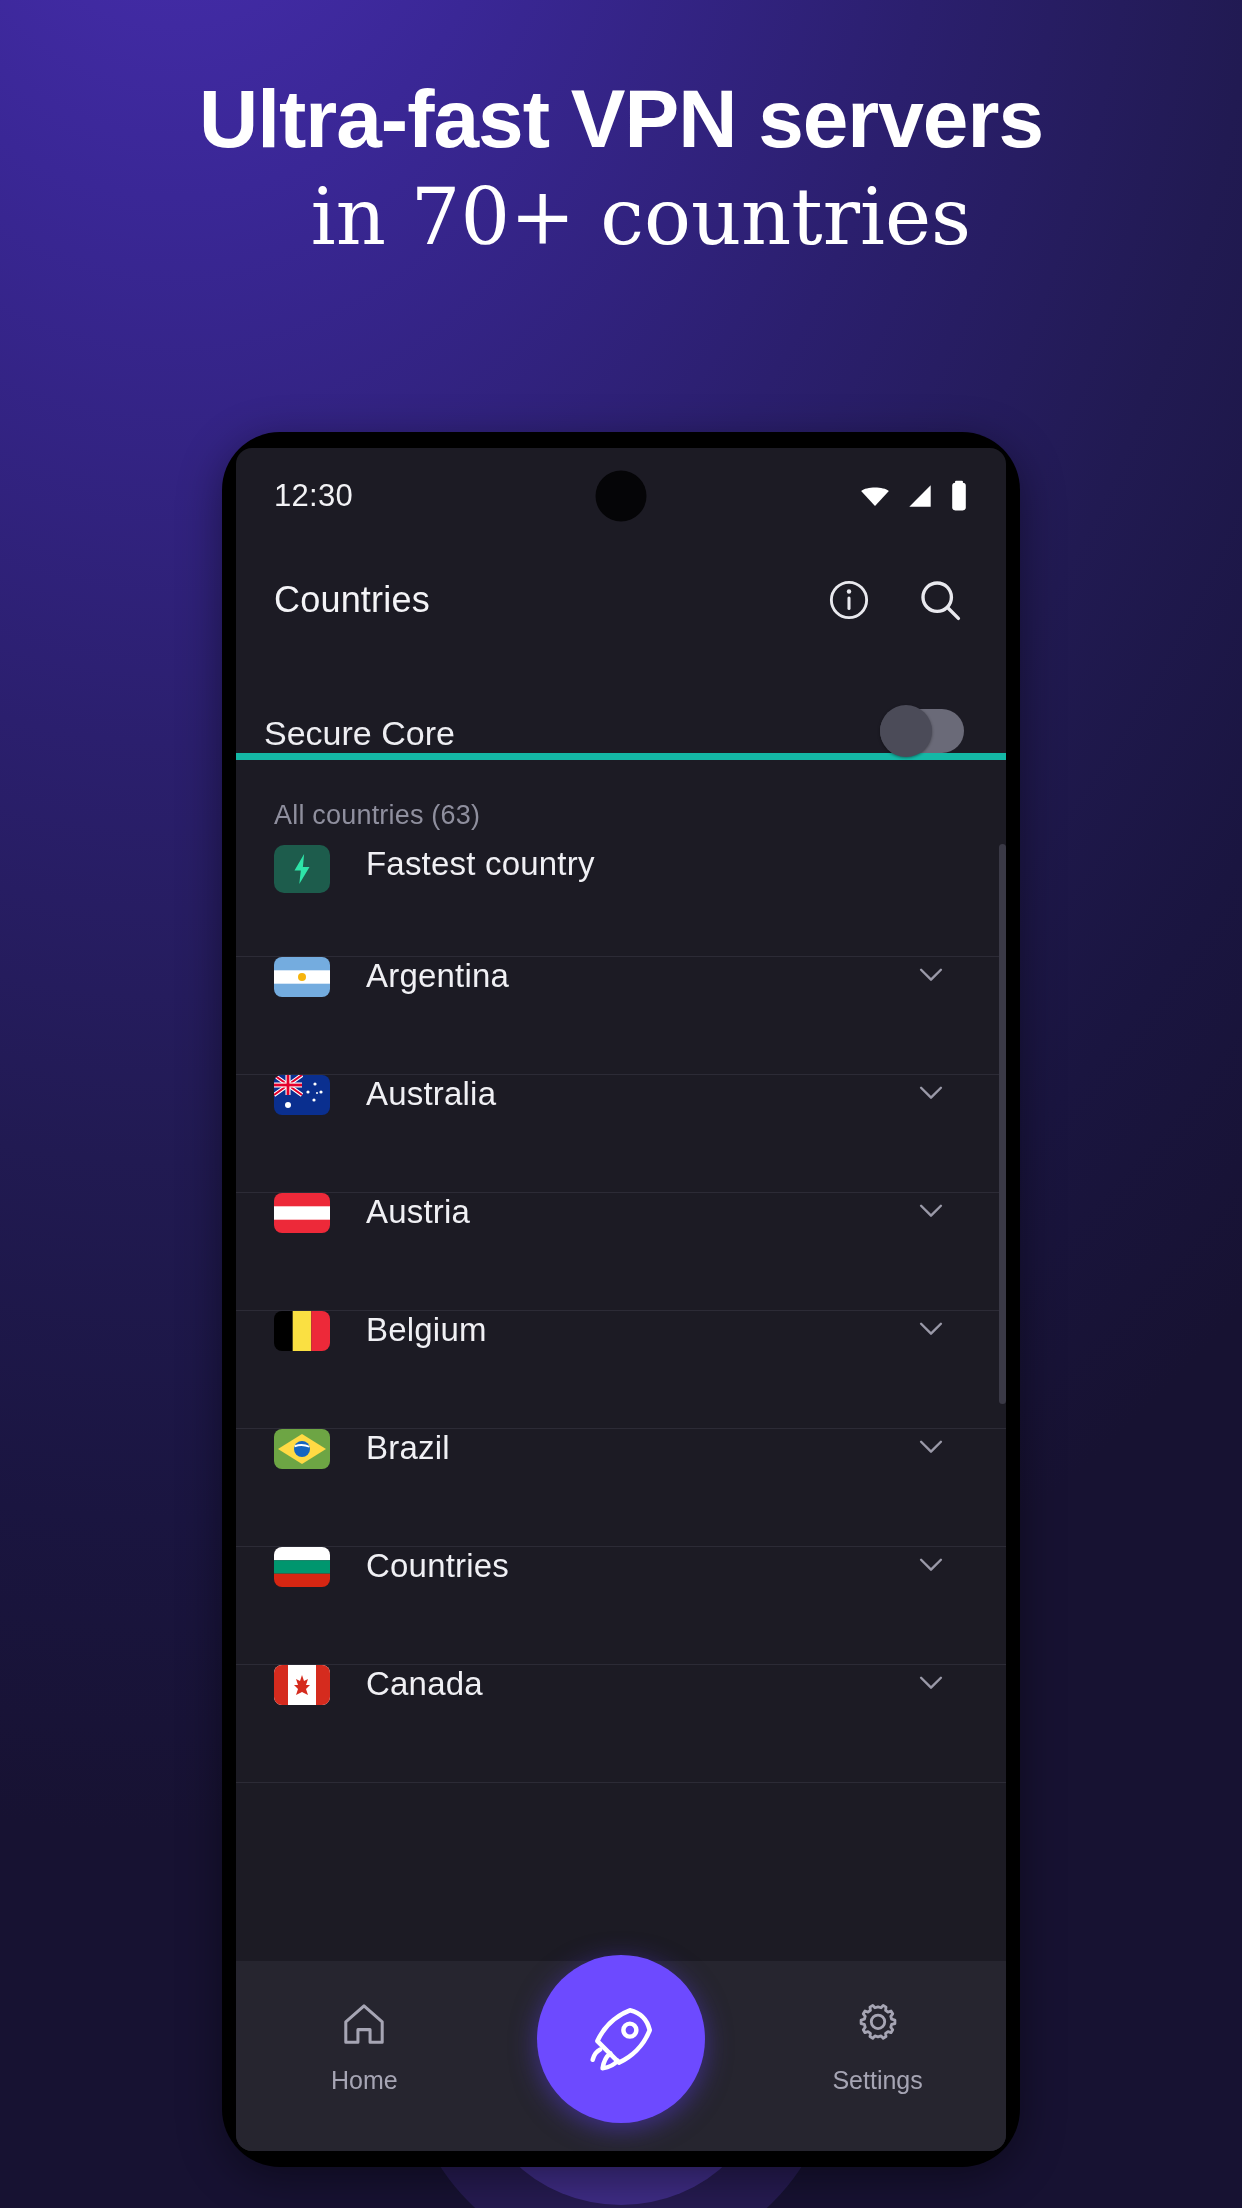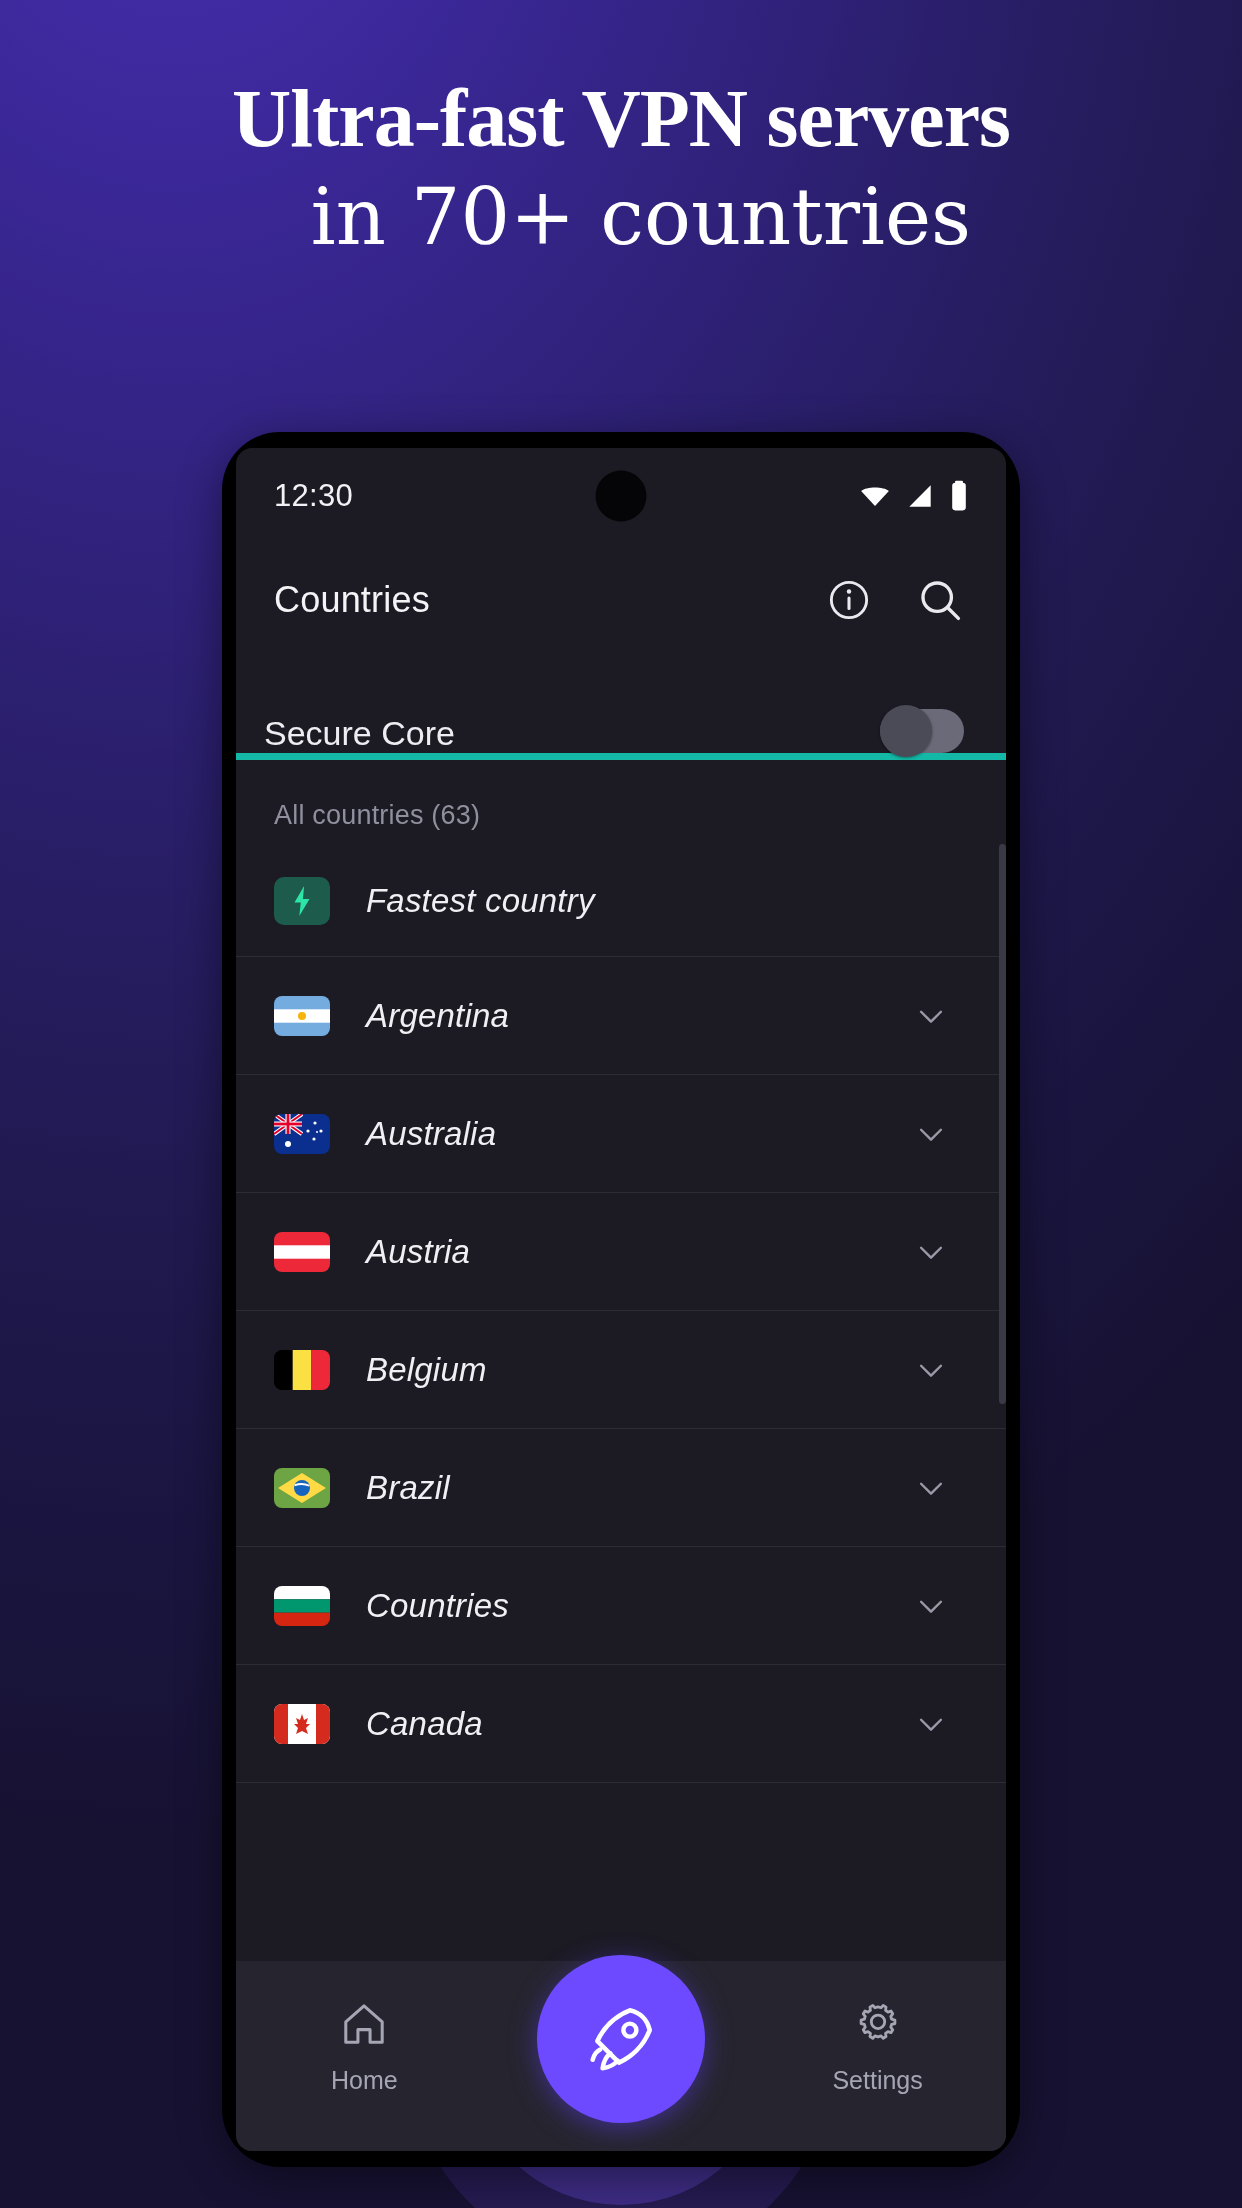--- a/index.html
+++ b/index.html
@@ -29,21 +29,21 @@
     position: absolute;
     top: 78px;
     left: 0;
     right: 0;
     text-align: center;
     color: #ffffff;
     z-index: 3;
   }
   #headline .line1 {
     display: block;
-    font-family: Liberation Serif, serif;
+    font-family: Liberation Sans, sans-serif;
     font-weight: 700;
     font-size: 82px;
     line-height: 1.0;
     letter-spacing: -1px;
     white-space: nowrap;
   }
   #headline .line2 {
     display: block;
     font-family: "DejaVu Serif", "Liberation Serif", serif;
     font-weight: 400;
@@ -198,24 +198,23 @@
   #section-label {
     color: #8f8f9e;
     font-size: 27px;
     padding: 40px 0 0 38px;
     letter-spacing: 0.2px;
   }
 
   .row {
     height: 118px;
     display: flex;
-    align-items: center;
+    align-items: flex-start;
     padding: 0 58px 0 38px;
     border-bottom: 1px solid #2c2b36;
-    font-style: italic;
   }
   .row.fastest { border-bottom: 1px solid #2c2b36; height: 112px; margin-top: 14px; }
 
   .flag {
     width: 56px;
     height: 40px;
     border-radius: 8px;
     overflow: hidden;
     flex: 0 0 56px;
     display: block;

